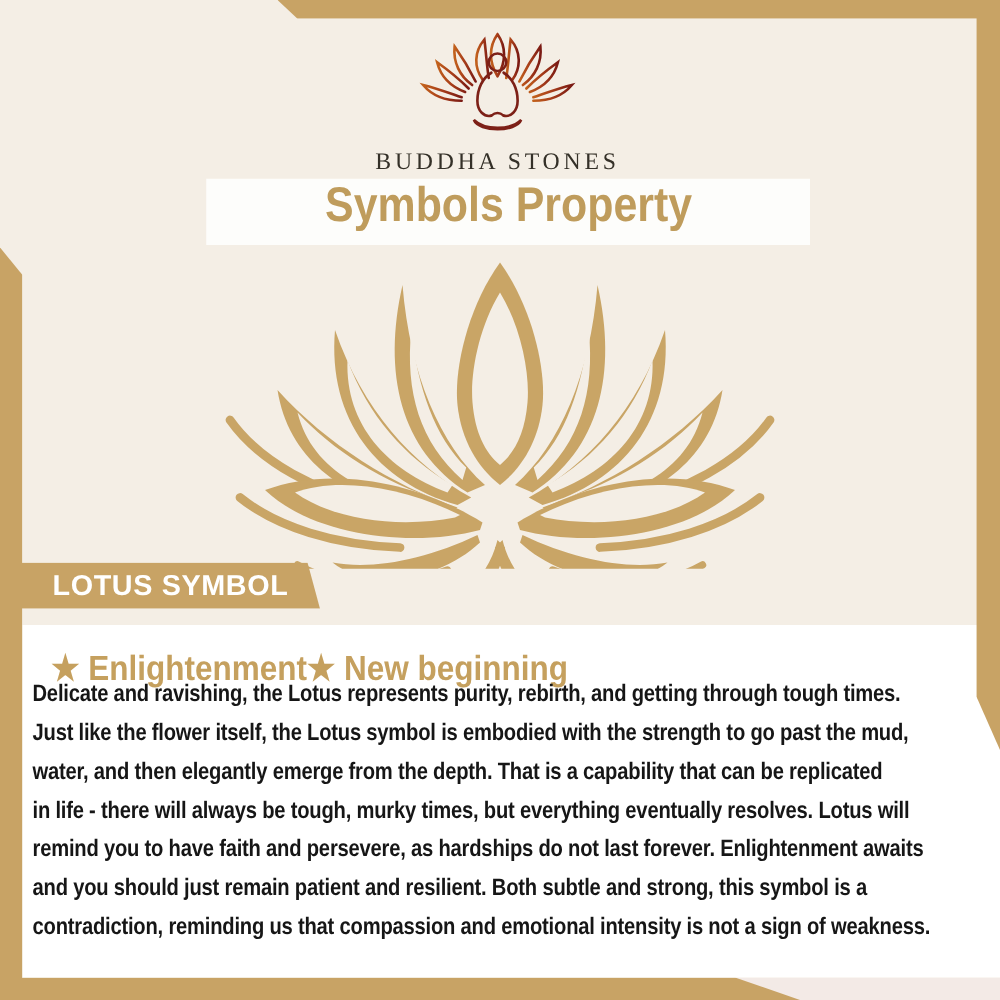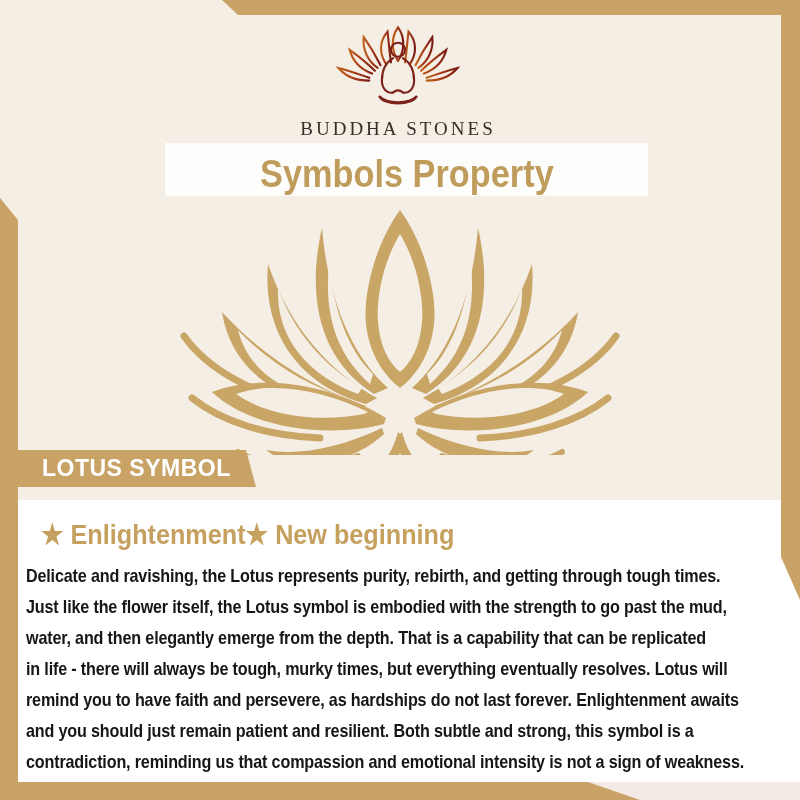--- a/index.html
+++ b/index.html
@@ -24,21 +24,21 @@
   .logo-wrap{position:absolute;left:0;top:26px;width:796px;text-align:center;z-index:2;}
   .logo-svg{width:164px;height:84px;display:inline-block;}
   .brand-name{
     margin-top:4px;font-family:"Liberation Serif", serif;font-size:19px;
     letter-spacing:3px;color:#343028;
   }
 
   
   .title-bar{
     position:absolute;left:165px;top:143px;width:483px;height:53px;
-    background:#fdfdfb;z-index:2;display:flex;align-items:flex-end;justify-content:center;
+    background:#fdfdfb;z-index:2;display:flex;align-items:flex-start;justify-content:center;
   }
   .title-text{
     font-size:39px;font-weight:bold;color:#bf9c5c;
     display:inline-block;transform:scaleX(0.88);white-space:nowrap;
   }
 
   
   .lotus-wrap{position:absolute;left:180px;top:203px;width:440px;height:252px;z-index:2;}
 
   
@@ -51,21 +51,21 @@
 
   
   .panel{position:absolute;left:18px;top:500px;width:782px;height:282px;background:#ffffff;z-index:2;}
   .heading{
     position:absolute;left:18px;top:518px;width:782px;text-align:left;z-index:3;
   }
   .heading-text{
     display:inline-block;font-size:28px;font-weight:bold;color:#c5a05e;
     transform:scaleX(0.9);white-space:nowrap;
   }
-  .body-text{position:absolute;left:26px;top:560px;width:774px;z-index:3;}
+  .body-text{position:absolute;left:26px;top:540px;width:774px;z-index:3;}
   .body-line{
     font-size:19px;font-weight:bold;color:#161616;line-height:31px;
     white-space:nowrap;letter-spacing:-0.2px;
     transform:scaleX(0.85);transform-origin:left center;
   }
 </style>
 </head>
 <body>
 
 <div class="tan top-bar"></div>

